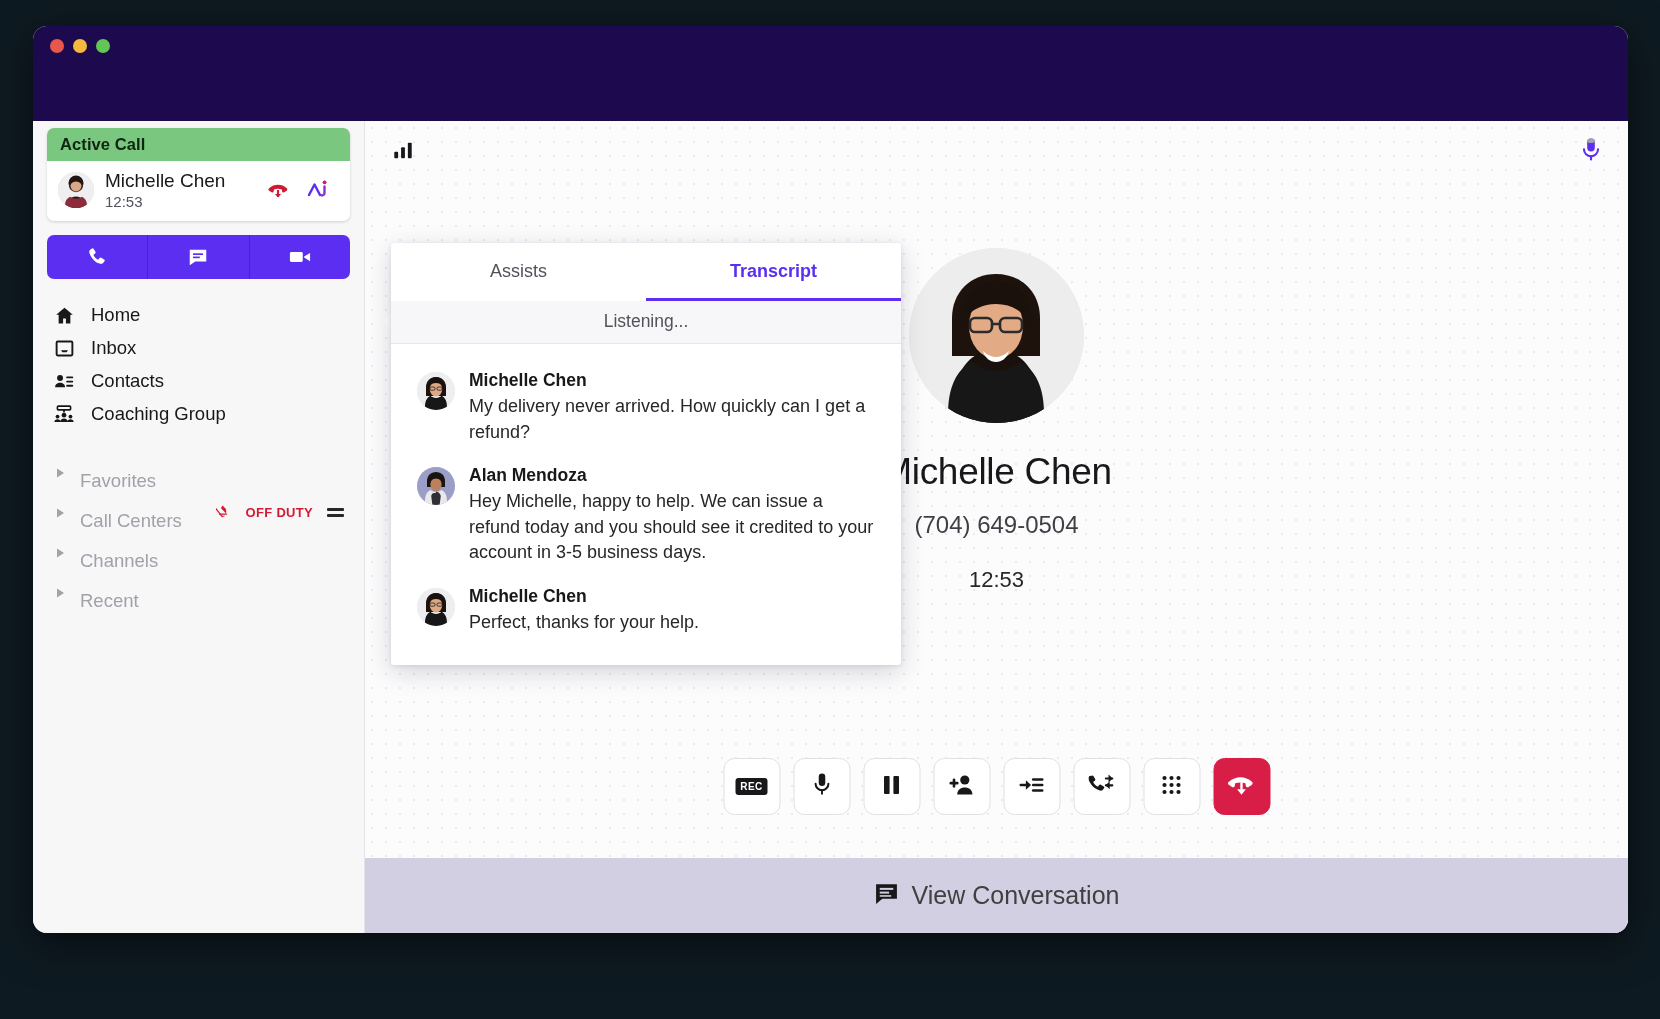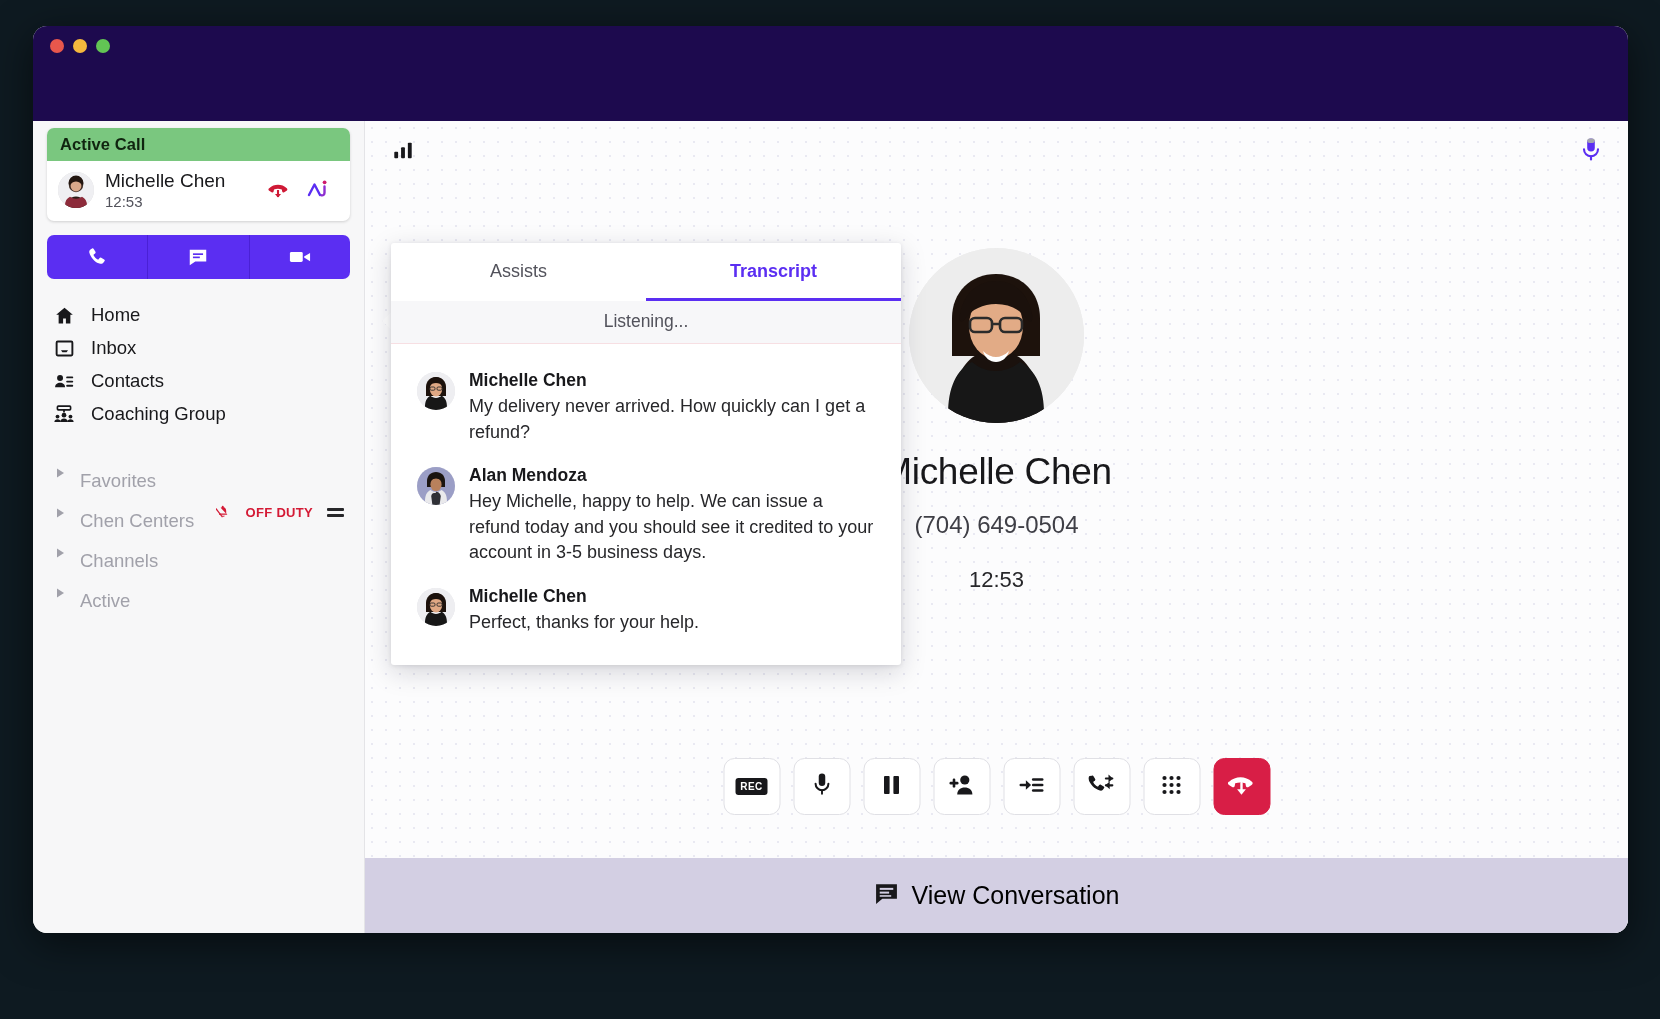--- a/index.html
+++ b/index.html
@@ -186,21 +186,21 @@
     letter-spacing: .4px;
   }
 
   .view-conv-bar {
     height: 75px; flex: 0 0 75px;
     background: #d3cfe3;
     display: flex; align-items: center; justify-content: center;
     gap: 13px;
     cursor: pointer;
   }
-  .view-conv-label { font-size: 25px; color: #000000; }
+  .view-conv-label { font-size: 25px; color: #404040; }
 
   
   .transcript {
     position: absolute;
     left: 26px; top: 60px;
     width: 510px;
     background: #fff;
     border-radius: 3px;
     box-shadow: 0 7px 26px rgba(20,20,40,.17), 0 1px 4px rgba(20,20,40,.10);
     overflow: hidden;
@@ -374,21 +374,21 @@
                 </svg>
             </span>
             <span class="group-label">Favorites</span>
           </div>
           <div class="group-item">
             <span class="caret">
               <svg width="11" height="12" viewBox="0 0 11 12">
                   <path d="M2 1.5 9 6l-7 4.5z" fill="#a1a1aa"></path>
                 </svg>
             </span>
-            <span class="group-label">Chen Centers</span>
+            <span class="group-label">Call Centers</span>
             <span class="group-right">
               <span class="duty-badge">
                 <span>
                   <svg width="15" height="15" viewBox="0 0 20 20" fill="#d41a35">
                     <path d="M4 14.3h11.2l-1.6-1.9V9.1c0-2.4-1.3-4.3-3.3-4.8V3.7a1.3 1.3 0 0 0-2.6 0v.6c-.6.2-1.1.4-1.5.8l7.2 7.4H4z"></path>
                     <path d="M8.2 15.6a1.9 1.9 0 0 0 3.6 0z"></path>
                     <rect x="2.6" y="2.2" width="1.7" height="17" transform="rotate(-38 3.4 10.7)"></rect>
                   </svg>
                 </span>
                 <span>OFF DUTY</span>
@@ -406,21 +406,21 @@
                 </svg>
             </span>
             <span class="group-label">Channels</span>
           </div>
           <div class="group-item">
             <span class="caret">
               <svg width="11" height="12" viewBox="0 0 11 12">
                   <path d="M2 1.5 9 6l-7 4.5z" fill="#a1a1aa"></path>
                 </svg>
             </span>
-            <span class="group-label">Active</span>
+            <span class="group-label">Recent</span>
           </div>
         </div>
       </div>
 
       <div class="main">
 
         <div class="main-top">
           <span>
             <svg width="22" height="22" viewBox="0 0 24 24" fill="#18181b">
               <rect x="2.5" y="14" width="4.2" height="7" rx="1"></rect>

